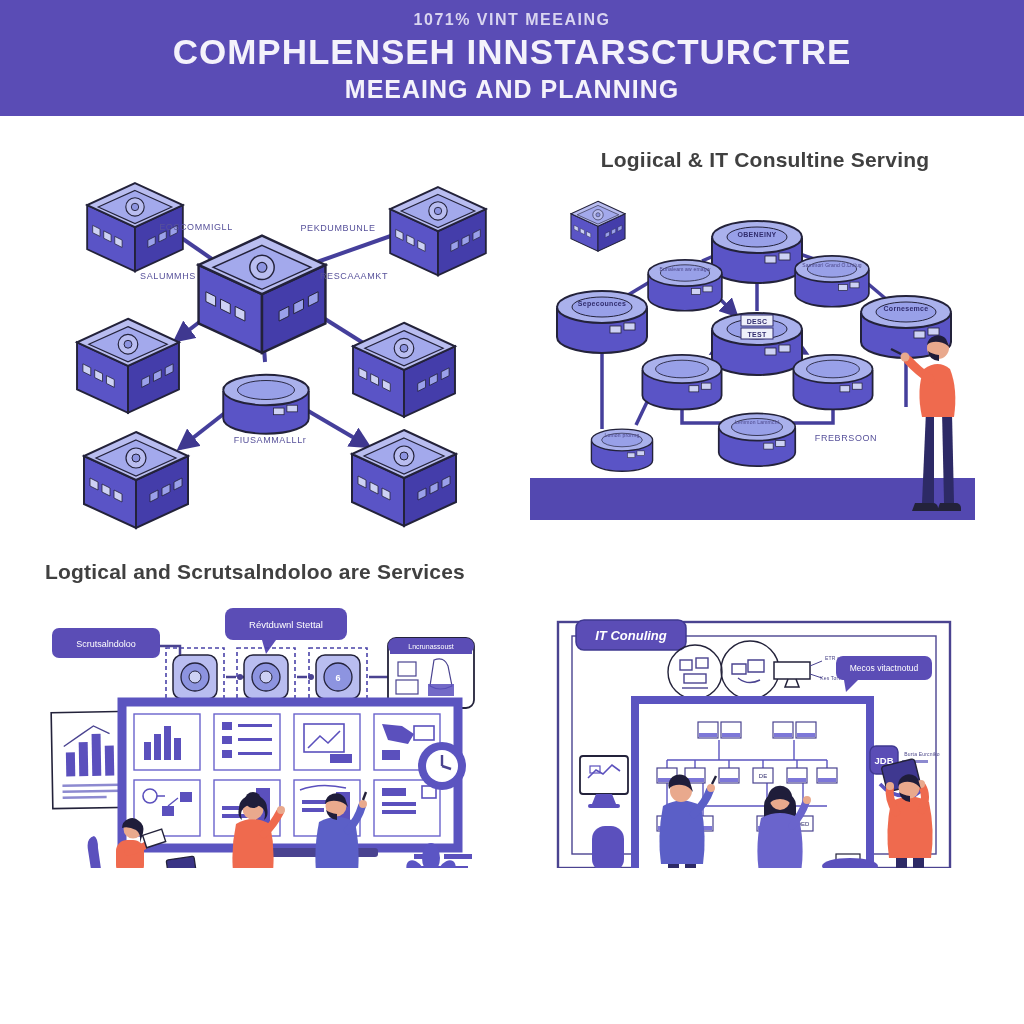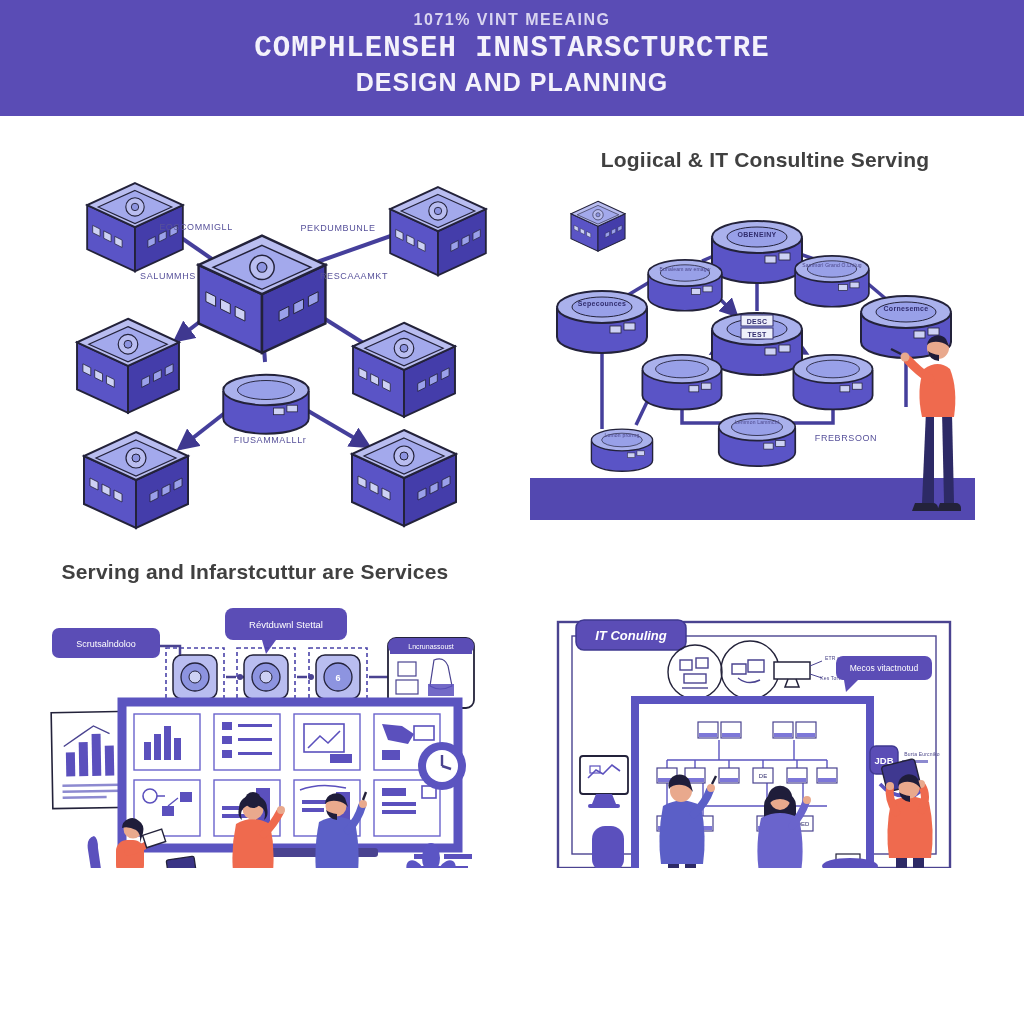--- a/index.html
+++ b/index.html
@@ -1,19 +1,19 @@
 <!DOCTYPE html>
 <html><head>
 <meta charset="utf-8">
 <style>
   html,body{margin:0;padding:0;background:#ffffff;font-family:"Liberation Sans",sans-serif;}
   #canvas{position:relative;width:1024px;height:868px;background:#ffffff;overflow:hidden;}
   .header{position:absolute;left:0;top:0;width:1024px;height:116px;background:#5a4cb5;color:#fff;text-align:center;}
   .header .l1{padding-top:11px;font-size:16px;font-weight:600;letter-spacing:1.5px;color:#d9d5f0;}
-  .header .l2{font-size:29px;font-weight:800;letter-spacing:1px;margin-top:3px;color:#f4f2fb;font-family:Liberation Mono, monospace;}
+  .header .l2{font-size:35px;font-weight:800;letter-spacing:1px;margin-top:3px;color:#f4f2fb;}
   .header .l3{font-size:25px;font-weight:800;letter-spacing:1px;margin-top:3px;color:#f4f2fb;}
   .sec-title{position:absolute;font-size:21px;font-weight:700;color:#404040;text-align:center;letter-spacing:.2px;}
   svg.quad{position:absolute;}
   .lbl{font-size:9px;fill:#57519a;letter-spacing:.6px;}
   .nlbl{font-size:7px;fill:#312d6e;letter-spacing:.3px;font-weight:bold;}
   .micro{font-size:5px;fill:#4a4588;letter-spacing:.2px;}
   .tinytag{font-size:6px;fill:#312d6e;}
   text{text-anchor:middle;font-family:"Liberation Sans",sans-serif;}
 </style>
 </head>
@@ -50,21 +50,21 @@
       </g>
       <marker id="arrowHead" viewBox="0 0 10 10" refX="8" refY="5" markerWidth="5.5" markerHeight="5.5" orient="auto-start-reverse">
         <path d="M0,0 L10,5 L0,10 z" fill="#3f3890"></path>
       </marker>
     </defs>
   </svg>
 
   <div class="header">
     <div class="l1">1071% VINT MEEAING</div>
     <div class="l2">COMPHLENSEH INNSTARSCTURCTRE</div>
-    <div class="l3">DESIGN AND PLANNING</div>
+    <div class="l3">MEEAING AND PLANNING</div>
   </div>
 
   <svg class="quad" style="left:30px;top:150px" width="460" height="385" viewBox="0 0 460 385">
     <g stroke="#453f9b" stroke-width="4">
       <line x1="195" y1="118" x2="140" y2="80"></line>
       <line x1="270" y1="118" x2="372" y2="82"></line>
       <line x1="198" y1="150" x2="146" y2="190" marker-end="url(#arrowHead)"></line>
       <line x1="268" y1="152" x2="338" y2="196"></line>
       <line x1="232" y1="168" x2="235" y2="212"></line>
       <line x1="205" y1="255" x2="150" y2="298" marker-end="url(#arrowHead)"></line>
@@ -138,21 +138,21 @@
       <path d="M394,184 q14,-10 26,0 q8,20 4,48 l-32,0 q-6,-28 2,-48 z" fill="#ef6a4e"></path>
       <path d="M400,194 Q388,186 378,175" stroke="#ef6a4e" stroke-width="9" stroke-linecap="round" fill="none"></path>
       <circle cx="375" cy="172" r="4.5" fill="#e9a98d"></circle>
       <line x1="371" y1="169" x2="361" y2="164" stroke="#23223a" stroke-width="2.5"></line>
       <circle cx="408" cy="163" r="11" fill="#e9a98d"></circle>
       <path d="M397,160 a11 11 0 0 1 19,-6 l4,9 q-4,-5 -11,-6 q-8,-1 -12,3 z" fill="#1f1d3a"></path>
       <path d="M398,166 q1,9 11,10 l0,-6 q-7,-1 -11,-4 z" fill="#1f1d3a"></path>
     </g>
   </svg>
 
-  <div class="sec-title" style="left:20px;top:560px;width:470px">Serving and Infarstcuttur are Services</div>
+  <div class="sec-title" style="left:20px;top:560px;width:470px">Logtical and Scrutsalndoloo are Services</div>
 
   <svg class="quad" style="left:30px;top:600px" width="460" height="400" viewBox="0 0 460 400">
     <rect x="25" y="315" width="428" height="44" fill="#5348b0"></rect>
 
     <g>
       <path d="M130,46 h20 v26 h16" stroke="#4a4390" stroke-width="2.5" fill="none"></path>
       <line x1="196" y1="77" x2="206" y2="77" stroke="#4a4390" stroke-width="2.5"></line>
       <circle cx="210" cy="77" r="3" fill="#4a4390"></circle>
       <line x1="214" y1="77" x2="208" y2="77" stroke="#4a4390" stroke-width="2.5"></line>
       <line x1="267" y1="77" x2="277" y2="77" stroke="#4a4390" stroke-width="2.5"></line>

